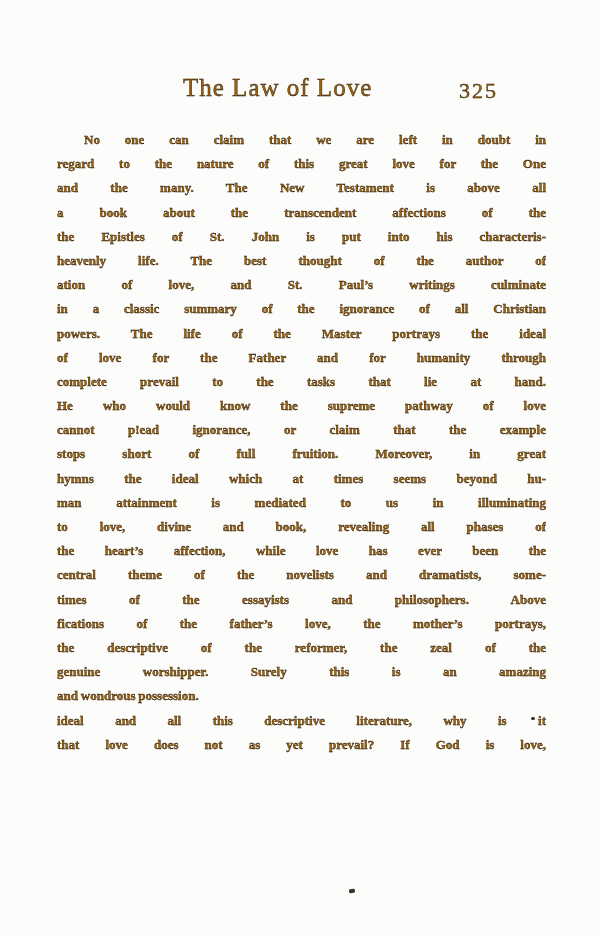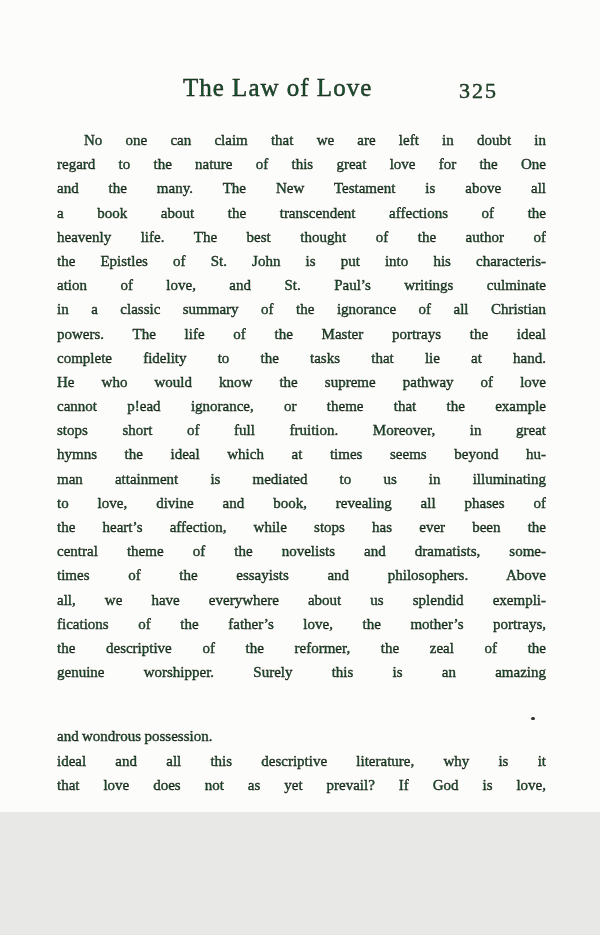--- a/index.html
+++ b/index.html
@@ -1,23 +1,23 @@
 <!DOCTYPE html>
 <html><head>
 <meta charset="utf-8">
 <style>
   html, body { margin: 0; padding: 0; background: #e8e8e6; }
   .sheet {
     position: relative;
     width: 600px;
-    height: 812px;
+    height: 935px;
     background: #fcfcfa;
     overflow: hidden;
     font-family: "Liberation Serif", "DejaVu Serif", serif;
-    color: #14532d;
+    color: #a16207;
   }
   .running-head {
     position: absolute;
     left: 183px;
     top: 74px;
     font-size: 25px;
     letter-spacing: 1px;
     white-space: nowrap;
     -webkit-text-stroke: 0.4px #17120e;
   }
@@ -30,33 +30,34 @@
     text-align: center;
     -webkit-text-stroke: 0.4px #17120e;
   }
   .page-body {
     position: absolute;
     left: 57px;
     top: 128px;
     width: 489px;
   }
   .ln {
-    font-size: 15px;
+    font-size: 13px;
     line-height: 24.2px;
     height: 24.2px;
     text-align: justify;
     text-align-last: justify;
     word-spacing: -0.4px;
     -webkit-text-stroke: 0.35px #17120e;
     overflow: hidden;
     white-space: nowrap;
+    font-weight: bold;
   }
   
   .ln { white-space: normal; }
-  .ln.para-end { text-align-last: left; margin-top: 40px; }
+  .ln.para-end { text-align-last: left; }
   .ln.indent { text-indent: 27px; }
   .speck {
     position: absolute;
     background: #38322c;
     border-radius: 1.5px;
   }
   .speck-1 { left: 531px; top: 717px; width: 4px; height: 3px; }
   .speck-2 { left: 349px; top: 889px; width: 6px; height: 4px; transform: rotate(-8deg); }
 </style>
 </head>
@@ -67,36 +68,36 @@
   <span class="running-head">The Law of Love</span>
   <span class="page-num">325</span>
 
   <div class="page-body">
 
     <div>
       <div class="ln indent">No one can claim that we are left in doubt in</div>
       <div class="ln">regard to the nature of this great love for the One</div>
       <div class="ln">and the many.  The New Testament is above all</div>
       <div class="ln">a book about the transcendent affections of the</div>
+      <div class="ln">the Epistles of St. John is put into his characteris-</div>
       <div class="ln">heavenly life.  The best thought of the author of</div>
-      <div class="ln">the Epistles of St. John is put into his characteris-</div>
       <div class="ln">ation of love, and St. Paul’s writings culminate</div>
       <div class="ln">in a classic summary of the ignorance of all Christian</div>
       <div class="ln">powers.  The life of the Master portrays the ideal</div>
-      <div class="ln">complete fidelity to the tasks that lie at hand.</div>
+      <div class="ln">of love for the Father and for humanity through</div>
+      <div class="ln">complete prevail to the tasks that lie at hand.</div>
       <div class="ln">He who would know the supreme pathway of love</div>
-      <div class="ln">cannot p!ead ignorance, or theme that the example</div>
+      <div class="ln">cannot p!ead ignorance, or claim that the example</div>
       <div class="ln">stops short of full fruition.  Moreover, in great</div>
       <div class="ln">hymns the ideal which at times seems beyond hu-</div>
       <div class="ln">man attainment is mediated to us in illuminating</div>
       <div class="ln">to love, divine and book, revealing all phases of</div>
-      <div class="ln">the heart’s affection, while stops has ever been the</div>
+      <div class="ln">the heart’s affection, while love has ever been the</div>
       <div class="ln">central theme of the novelists and dramatists, some-</div>
       <div class="ln">times of the essayists and philosophers.  Above</div>
-      <div class="ln">all, we have everywhere about us splendid exempli-</div>
       <div class="ln">fications of the father’s love, the mother’s portrays,</div>
       <div class="ln">the descriptive of the reformer, the zeal of the</div>
       <div class="ln">genuine worshipper.  Surely this is an amazing</div>
       <div class="ln para-end">and wondrous possession.</div>
     </div>
 
     <div>
       <div class="ln">ideal and all this descriptive literature, why is it</div>
       <div class="ln">that love does not as yet prevail?  If God is love,</div>
     </div>

